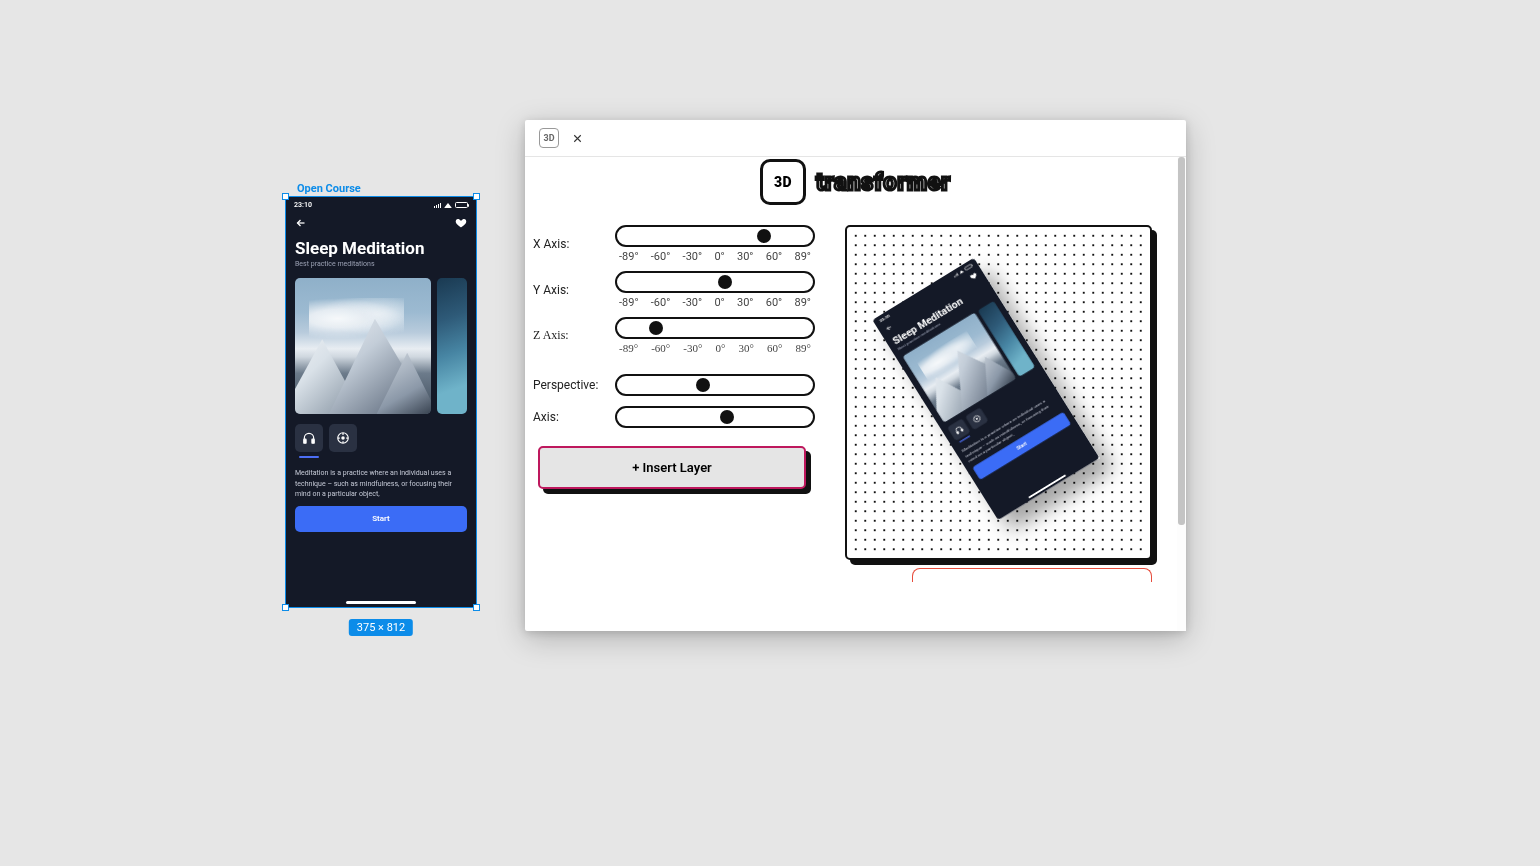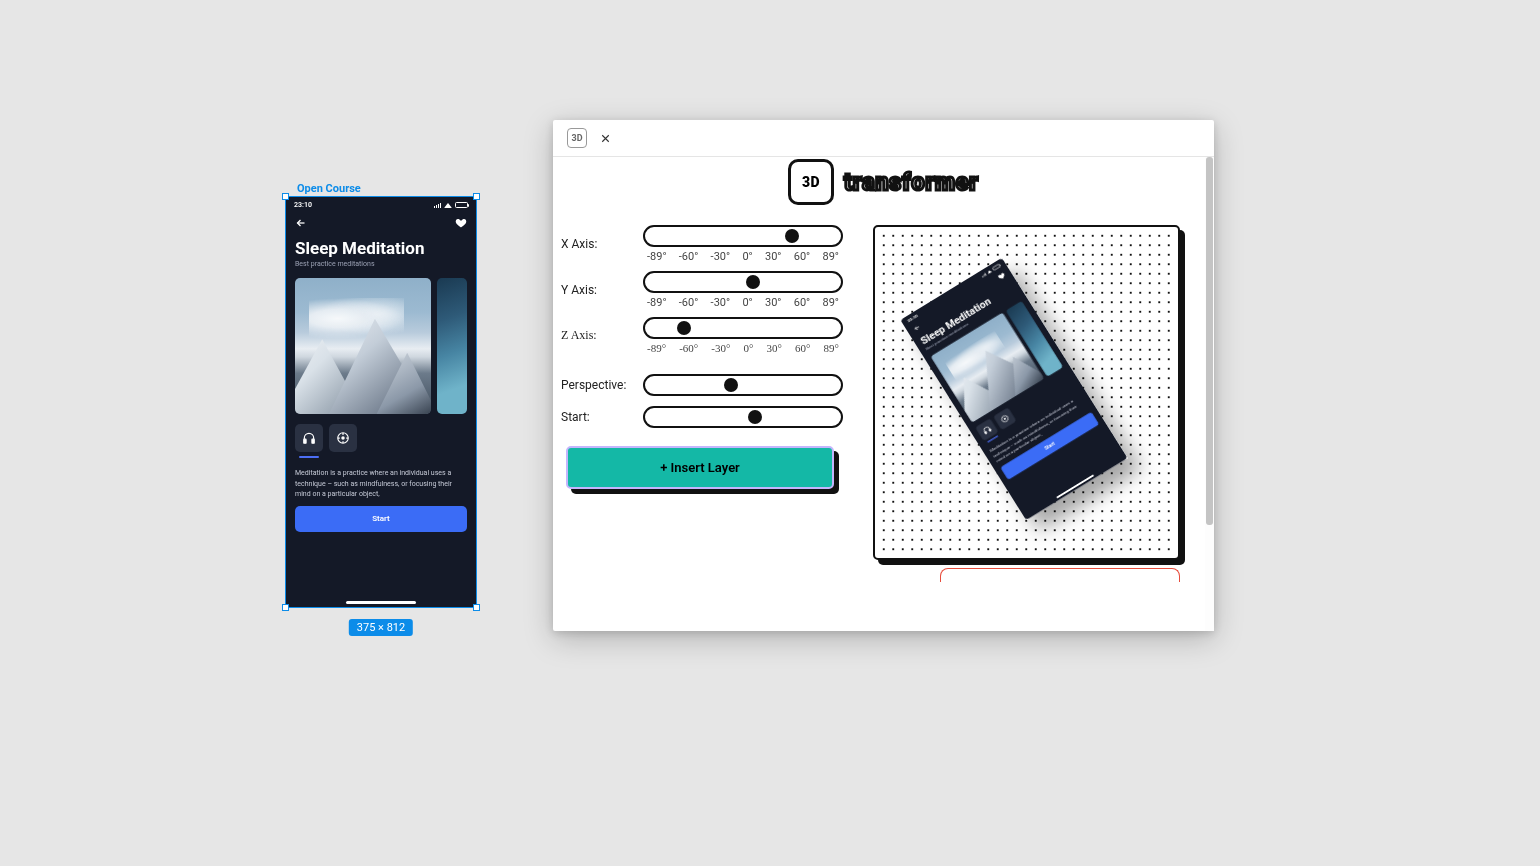--- a/index.html
+++ b/index.html
@@ -124,21 +124,21 @@
   background:#3b6cf6;
   border-radius:5px;
   display:flex; align-items:center; justify-content:center;
   font-size:8px; font-weight:600; color:#fff;
 }
 .home-indicator { position:absolute; bottom:4px; left:50%; transform:translateX(-50%); width:70px; height:3px; background:#fff; border-radius:2px; }
 
 
 .plugin-panel {
   position: absolute;
-  left: 553px;
+  left: 525px;
   top: 120px;
   width: 661px;
   height: 511px;
   background: #fff;
   border-radius: 2px;
   box-shadow: 0 8px 30px rgba(0,0,0,.22), 0 2px 8px rgba(0,0,0,.15);
   display: flex;
   flex-direction: column;
 }
 .panel-header {
@@ -201,22 +201,22 @@
 }
 .slider-knob {
   position:absolute; top:50%; transform:translate(-50%,-50%);
   width:14px; height:14px; background:#111; border-radius:50%;
 }
 .ticks { display:flex; justify-content:space-between; font-size:11px; color:#444; padding:3px 4px 0; }
 
 .insert-btn {
   margin: 18px 0 0 5px;
   width: 268px; height: 43px;
-  border:2px solid #c4b5fd; border-radius:5px;
-  background:#14b8a6;
+  border:2px solid #be185d; border-radius:5px;
+  background:#e5e5e5;
   font-size:13px; font-weight:600;
   box-shadow: 5px 5px 0 #111;
   display:flex; align-items:center; justify-content:center;
   cursor:pointer;
 }
 
 .preview {
   width: 307px; height: 335px;
   border:2px solid #111; border-radius:5px;
   box-shadow: 5px 5px 0 #111;
@@ -406,21 +406,21 @@
             </div>
             <div class="ctrl-row" style="margin-bottom: 10px;">
               <div class="ctrl-label">Perspective:</div>
               <div class="slider-wrap">
                 <div class="slider-track">
                   <div class="slider-knob" style="left: 44%;"></div>
                 </div>
               </div>
             </div>
             <div class="ctrl-row" style="margin-bottom: 10px;">
-              <div class="ctrl-label">Start:</div>
+              <div class="ctrl-label">Axis:</div>
               <div class="slider-wrap">
                 <div class="slider-track">
                   <div class="slider-knob" style="left: 56%;"></div>
                 </div>
               </div>
             </div>
             <div class="insert-btn">+ Insert Layer</div>
         </div>
 
         <div class="preview">

